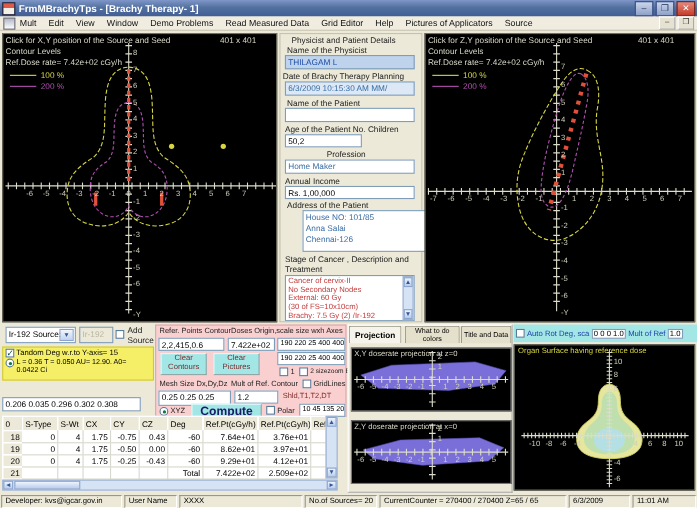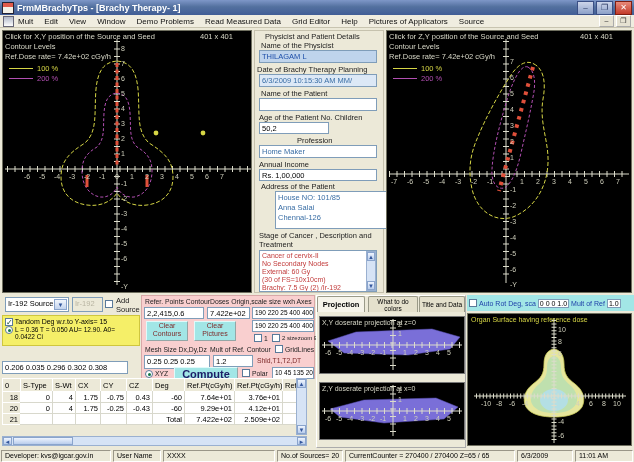--- a/index.html
+++ b/index.html
@@ -368,20 +368,32 @@
         <td>4</td>
         <td>1.75</td>
         <td>-0.75</td>
         <td>0.43</td>
         <td>-60</td>
         <td>7.64e+01</td>
         <td>3.76e+01</td>
         <td></td>
       </tr>
       <tr>
+        <td>19</td>
+        <td>0</td>
+        <td>4</td>
+        <td>1.75</td>
+        <td>-0.50</td>
+        <td>0.00</td>
+        <td>-60</td>
+        <td>8.62e+01</td>
+        <td>3.97e+01</td>
+        <td></td>
+      </tr>
+      <tr>
         <td>20</td>
         <td>0</td>
         <td>4</td>
         <td>1.75</td>
         <td>-0.25</td>
         <td>-0.43</td>
         <td>-60</td>
         <td>9.29e+01</td>
         <td>4.12e+01</td>
         <td></td>

